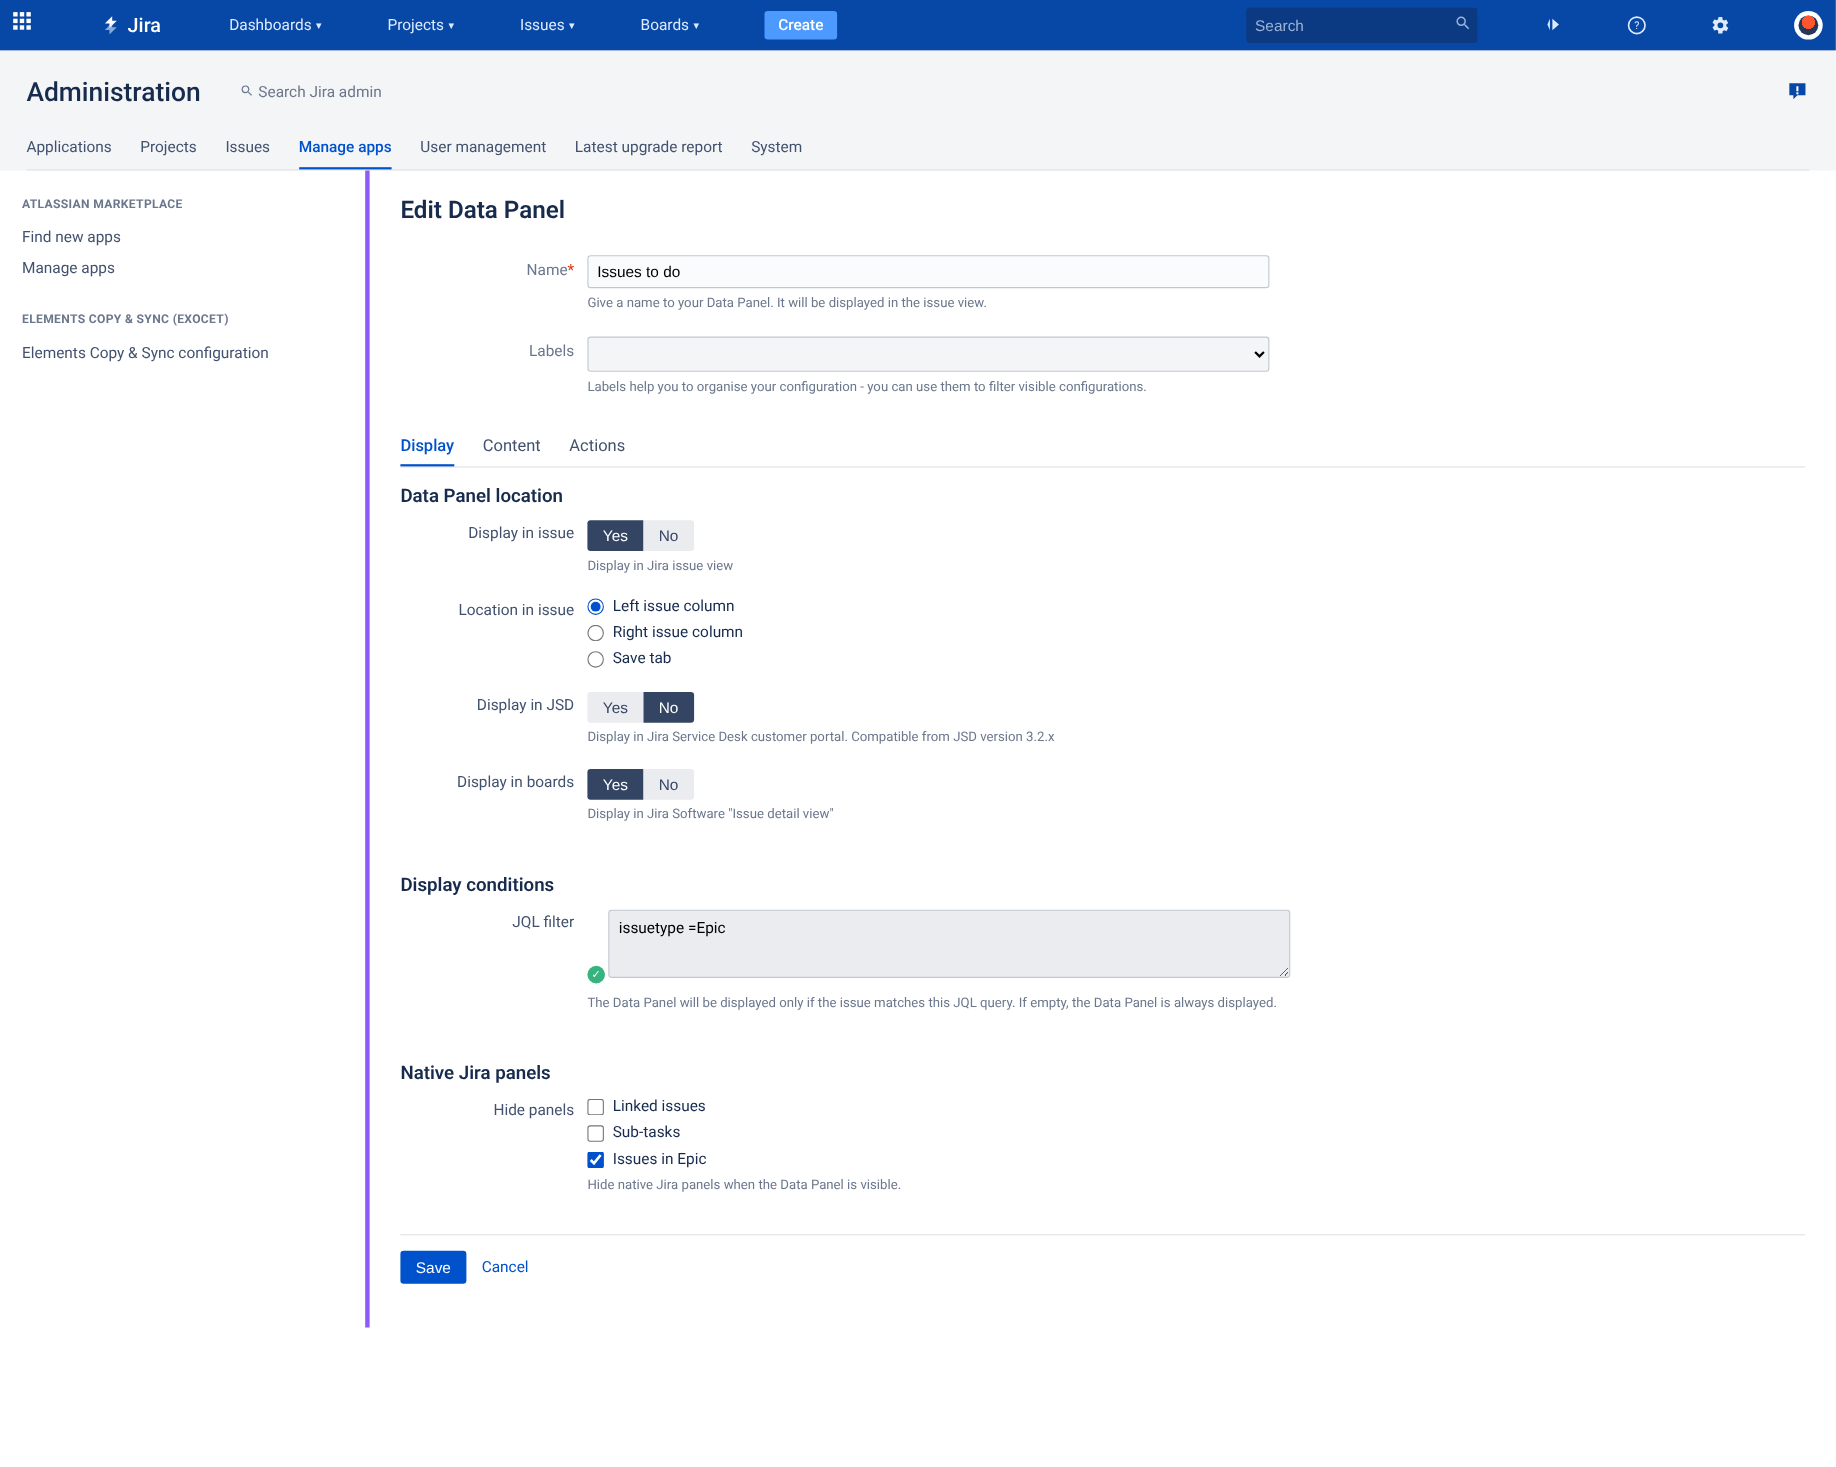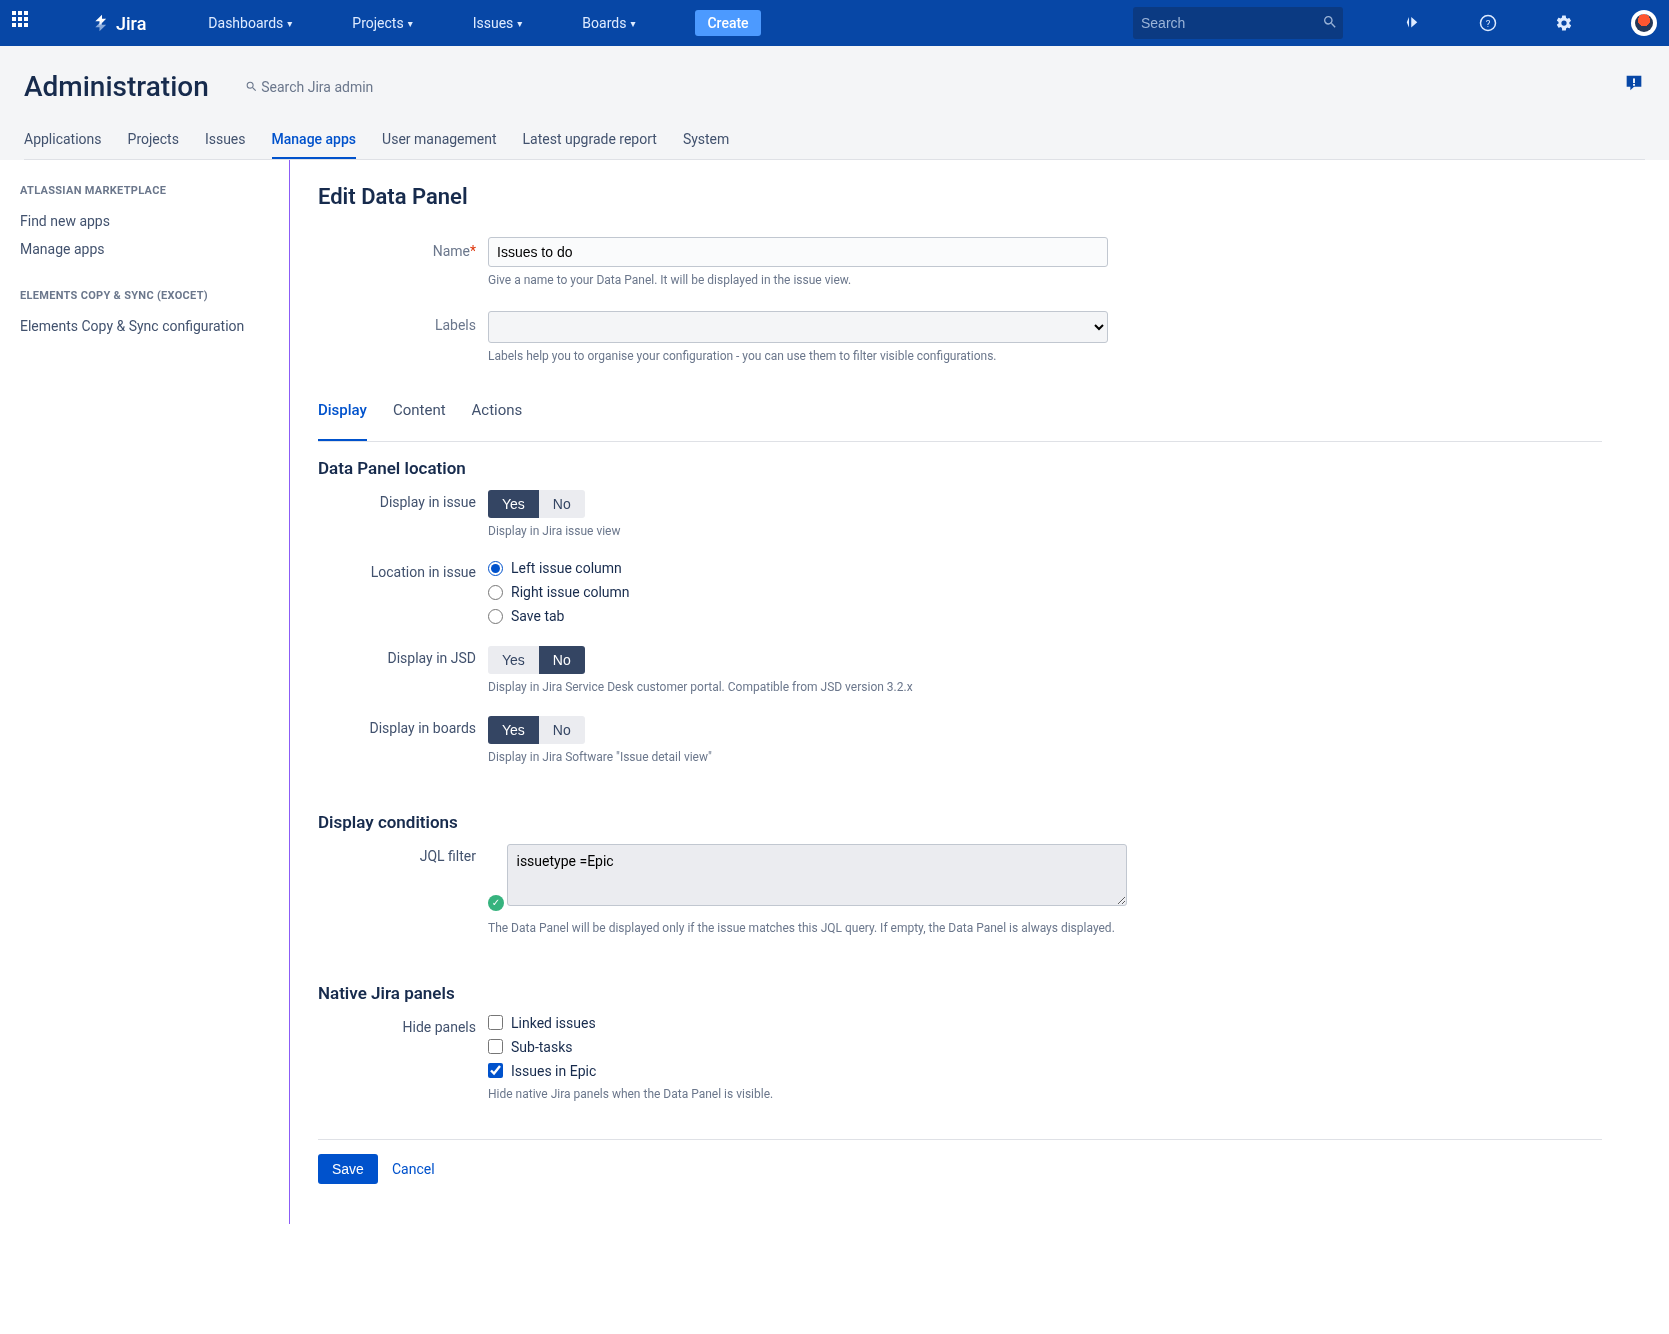--- a/index.html
+++ b/index.html
@@ -14,42 +14,42 @@
 .topbar .create-btn { background: #4C9AFF; color: #fff; padding: 5px 12px; border-radius: 3px; cursor: pointer; font-weight: 500; }
 .topbar .spacer { flex: 1; }
 .topbar .search-box { background: #0b3a82; border-radius: 3px; display: flex; align-items: center; padding: 0 8px; height: 32px; width: 210px; margin-right: 10px; }
 .topbar .search-box input { background: transparent; border: none; color: #86efac; font-size: 14px; flex: 1; outline: none; }
 .topbar .search-box input::placeholder { color: #9bb4d8; }
 .topbar .icon-btn { color: #DEEBFF; margin: 0 8px; cursor: pointer; display:flex; align-items:center; }
 .topbar .avatar { width: 26px; height: 26px; border-radius: 50%; background: #fff; display: flex; align-items: center; justify-content: center; margin-left: 8px; cursor: pointer; }
 .topbar .avatar-inner { width: 18px; height: 18px; border-radius: 50%; background: radial-gradient(circle at 50% 35%, #FF5630 40%, #253858 42%); }
 .admin-header { background: #F4F5F7; padding: 24px 24px 0 24px; }
 .admin-header-row { display: flex; align-items: center; gap: 36px; margin-bottom: 28px; position: relative; }
-.admin-title { font-size: 28px; font-weight: 500; color: #172B4D; }
+.admin-title { font-size: 24px; font-weight: 500; color: #172B4D; }
 .admin-search { color: #6B778C; font-size: 14px; cursor: text; }
 .feedback-icon { position: absolute; right: 0; top: 2px; }
 .admin-tabs { display: flex; gap: 26px; border-bottom: 1px solid #dfe1e6; }
 .admin-tab { color: #42526E; padding-bottom: 10px; cursor: pointer; font-size: 14px; }
 .admin-tab.active { color: #0052CC; border-bottom: 2px solid #0052CC; font-weight: 500; }
 .main-area { display: flex; }
-.sidebar { width: 290px; padding: 24px 20px; border-right: 1px solid #8b5cf6; }
+.sidebar { width: 336px; padding: 24px 20px; border-right: 4px solid #8b5cf6; }
 .sidebar-section-title { font-size: 11px; font-weight: 700; color: #6B778C; letter-spacing: 0.3px; margin-bottom: 10px; }
 .sidebar-link { color: #42526E; font-size: 14px; padding: 6px 0; cursor: pointer; }
 .sidebar-section { margin-bottom: 26px; }
 .content { flex: 1; padding: 24px 28px 40px 28px; max-width: 1340px; }
 .page-title { font-size: 22px; font-weight: 600; margin-bottom: 28px; }
 .form-row { display: flex; margin-bottom: 6px; align-items: flex-start; }
 .form-label { width: 170px; text-align: right; padding-right: 12px; color: #6B778C; font-size: 14px; padding-top: 6px; }
 .form-label .req { color: #DE350B; }
 .form-field { flex: 1; max-width: 620px; }
 .text-input { width: 100%; border: 1px solid #C1C7D0; border-radius: 3px; padding: 6px 8px; font-size: 14px; background: #fafbfc; }
 .select-input { width: 100%; border: 1px solid #C1C7D0; border-radius: 3px; padding: 6px 8px; font-size: 14px; background: #f4f5f7; height: 32px; }
 .help-text { font-size: 12px; color: #6B778C; margin-top: 6px; margin-bottom: 18px; }
 .sub-tabs { display: flex; gap: 26px; border-bottom: 1px solid #dfe1e6; margin-top: 20px; margin-bottom: 16px; }
-.sub-tab { padding-bottom: 20px; cursor: pointer; color: #42526E; font-size: 15px; }
+.sub-tab { padding-bottom: 8px; cursor: pointer; color: #42526E; font-size: 15px; }
 .sub-tab.active { color: #0052CC; border-bottom: 2px solid #0052CC; font-weight: 500; }
 .section-heading { font-size: 17px; font-weight: 600; margin: 14px 0 12px 0; }
 .toggle-group { display: inline-flex; }
 .toggle-btn { padding: 6px 14px; font-size: 14px; cursor: pointer; border: none; background: #ebecf0; color: #344563; }
 .toggle-btn.active { background: #344563; color: #fff; }
 .toggle-btn:first-child { border-radius: 3px 0 0 3px; }
 .toggle-btn:last-child { border-radius: 0 3px 3px 0; }
 .radio-row { display: flex; align-items: center; margin-bottom: 8px; }
 .radio-row input[type=radio] { margin-right: 8px; accent-color: #0052CC; width: 15px; height: 15px; }
 .radio-row input[type=checkbox] { margin-right: 8px; accent-color: #0052CC; width: 15px; height: 15px; }

